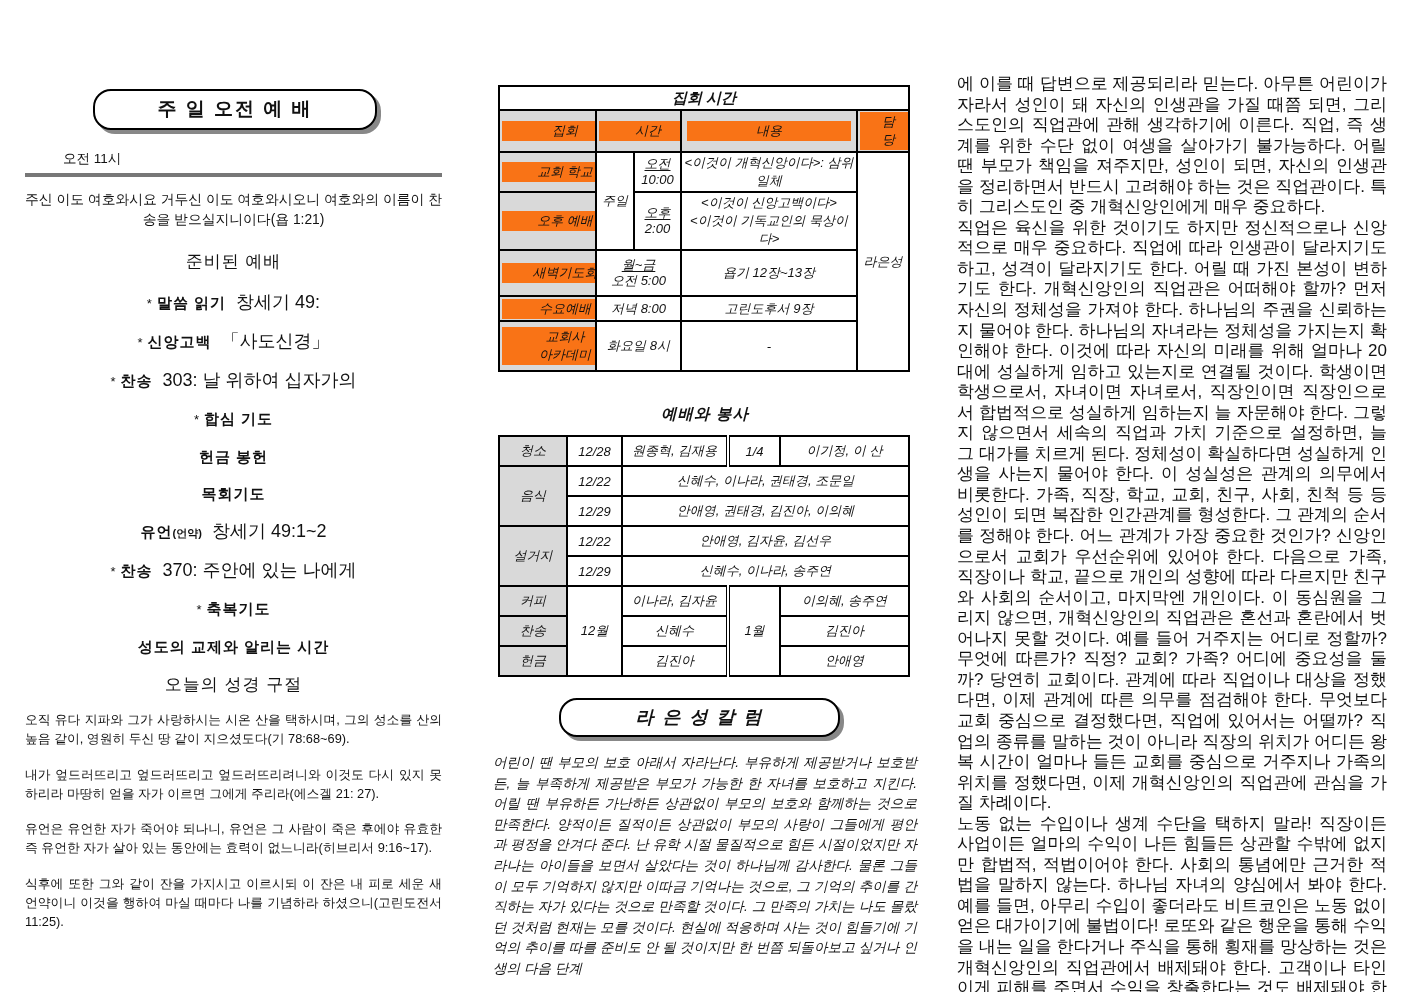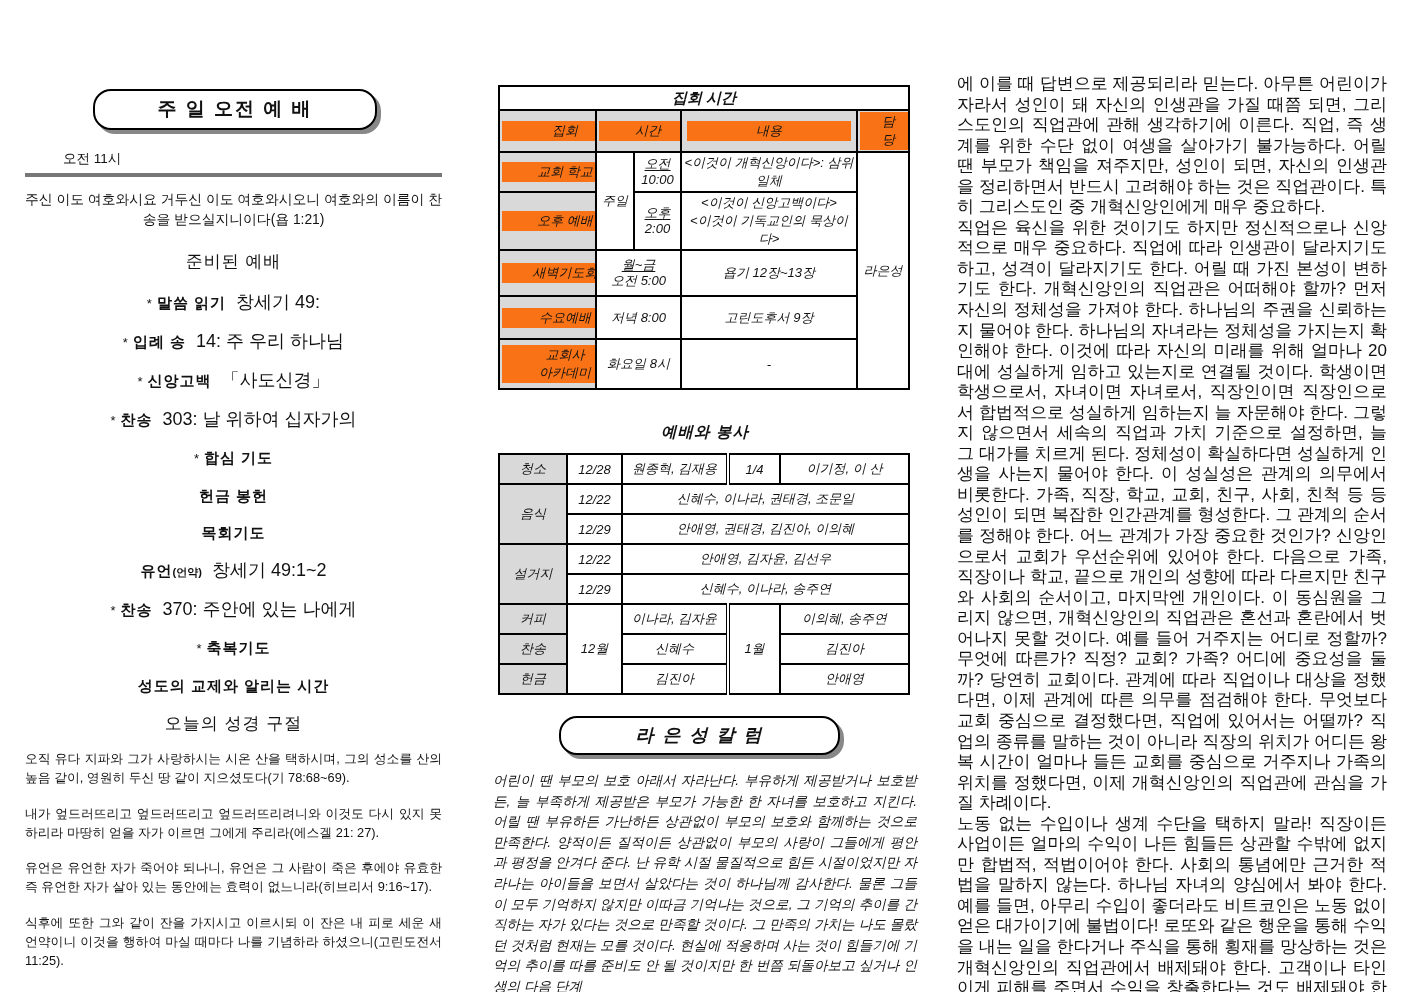--- a/index.html
+++ b/index.html
@@ -55,21 +55,20 @@
 
   <div class="left-col">
     <div class="stadium">주 일 오전 예 배</div>
     <div class="worship-time">오전 11시</div>
     <div class="rule"></div>
     <div class="call">주신 이도 여호와시요 거두신 이도 여호와시오니 여호와의 이름이 찬송을 받으실지니이다(욥 1:21)</div>
     <div class="sec-title">준비된 예배</div>
 
     <div class="order">
       <div class="order-line"><span class="star">*</span><span class="label">말씀 읽기</span><span class="detail">창세기 49:</span></div>
-      <div class="order-line"><span class="star">*</span><span class="label">입례 송</span><span class="detail">14: 주 우리 하나님</span></div>
       <div class="order-line"><span class="star">*</span><span class="label">신앙고백</span><span class="detail">「사도신경」</span></div>
       <div class="order-line"><span class="star">*</span><span class="label">찬송</span><span class="detail">303: 날 위하여 십자가의</span></div>
       <div class="order-line"><span class="star">*</span><span class="label">합심 기도</span></div>
       <div class="order-line"><span class="label">헌금 봉헌</span></div>
       <div class="order-line"><span class="label">목회기도</span></div>
       <div class="order-line"><span class="label">유언</span><span class="sub">(언약)</span><span class="detail">창세기 49:1~2</span></div>
       <div class="order-line"><span class="star">*</span><span class="label">찬송</span><span class="detail">370: 주안에 있는 나에게</span></div>
       <div class="order-line"><span class="star">*</span><span class="label">축복기도</span></div>
       <div class="order-line"><span class="label">성도의 교제와 알리는 시간</span></div>
     </div>
@@ -125,21 +124,21 @@
             </td>
       </tr>
       <tr style="height:46px">
         <td class="gray"><span class="wbox wide">새벽기도회</span></td>
         <td colspan="2" class="tsm">
               <div class="u">월~금</div>
               <div>오전 5:00</div>
             </td>
         <td>욥기 12장~13장</td>
       </tr>
-      <tr style="height:43px">
+      <tr style="height:25px">
         <td class="gray"><span class="wbox wide">수요예배</span></td>
         <td colspan="2" class="tsm">저녁 8:00</td>
         <td>고린도후서 9장</td>
       </tr>
       <tr style="height:50px">
         <td class="gray"><span class="wbox wide"><div>교회사</div><div>아카데미</div></span></td>
         <td colspan="2" class="tsm">화요일 8시</td>
         <td>-</td>
       </tr>
       </tbody>

